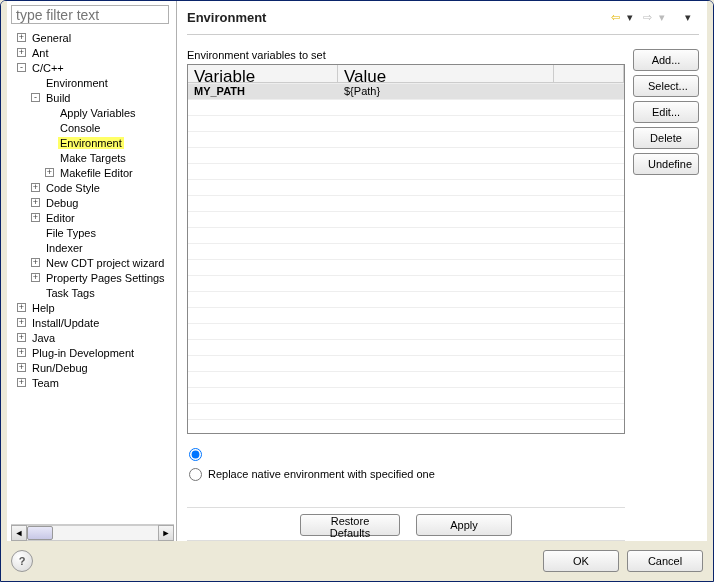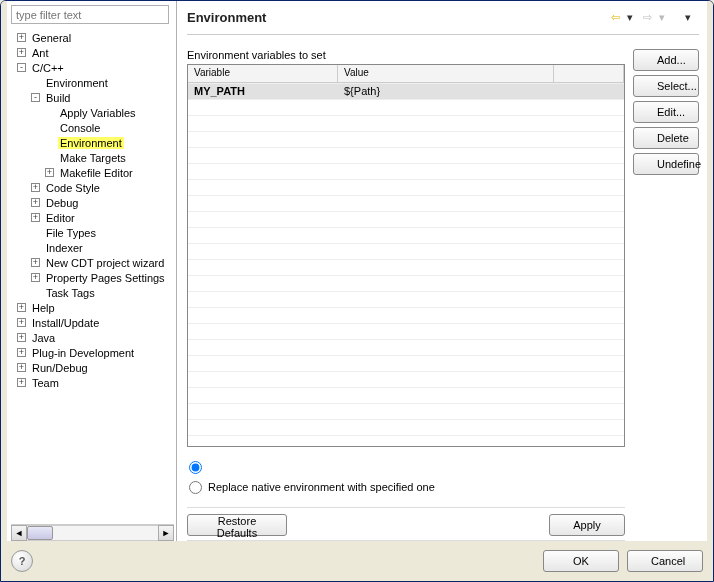--- a/index.html
+++ b/index.html
@@ -65,21 +65,21 @@
     flex-direction: column;
     border-right: 1px solid #b0b0b0;
     padding: 4px 0 0 4px;
   }
   .filter-input {
     width: 158px;
     height: 19px;
     border: 1px solid #b0b0b0;
     padding: 1px 4px;
     font-family: inherit;
-    font-size: 11px;
+    font-size: 14px;
     color: #888;
     margin-bottom: 4px;
   }
   .tree {
     flex: 1;
     overflow: hidden;
     padding-top: 2px;
   }
   .tree-node {
     display: flex;
@@ -187,21 +187,21 @@
   }
   .var-header {
     display: flex;
     background: #f4f4f4;
     border-bottom: 1px solid #ccc;
     height: 18px;
   }
   .var-header .col {
     border-right: 1px solid #ccc;
     padding: 2px 6px;
-    font-size: 10px;
+    font-size: 17px;
   }
   .col-var { width: 150px; }
   .col-val { flex: 1; }
   .col-spare { width: 70px; border-right: none; }
   .var-body { flex: 1; position: relative; }
   .var-row {
     display: flex;
     height: 16px;
     align-items: center;
   }
@@ -222,33 +222,33 @@
     gap: 4px;
   }
   .btn {
     height: 22px;
     border: 1px solid #888;
     border-radius: 3px;
     background: linear-gradient(#fdfdfd,#e7e7e7);
     font-family: inherit;
     font-size: 11px;
     cursor: pointer;
-    padding: 0 23px;
+    padding: 0 14px;
   }
   .radio-block { padding: 10px 2px 6px 2px; }
   .radio-row { display: flex; align-items: center; height: 20px; gap: 6px; }
   .radio-row input { margin: 0; }
   .dialog-btn-row {
     display: flex;
-    justify-content: space-between;
+    justify-content: center;
     gap: 16px;
     padding: 6px 0 4px 0;
     border-top: 1px solid #ddd;
     border-bottom: 1px solid #ddd;
-    margin-top: 4px;
+    margin-top: 17px;
   }
   .dialog-btn-row .btn { width: 100px; }
   .footer {
     background: #ece9d8;
     height: 40px;
     display: flex;
     align-items: center;
     padding: 0 10px;
   }
   .help-btn {
@@ -415,21 +415,21 @@
               <input type="radio" name="envmode" checked="" style="">
             </label>
             <label class="radio-row">
               <input type="radio" name="envmode" style="">
               <span>Replace native environment with specified one</span>
             </label>
           </div>
 
           <div class="dialog-btn-row">
             <button class="btn">Restore Defaults</button>
-            <button class="btn" style="width:76px">Apply</button>
+            <button class="btn" style="width:96px">Apply</button>
           </div>
         </div>
 
         <div class="right-buttons">
           <button class="btn">Add...</button>
           <button class="btn">Select...</button>
           <button class="btn">Edit...</button>
           <button class="btn">Delete</button>
           <button class="btn">Undefine</button>
         </div>

